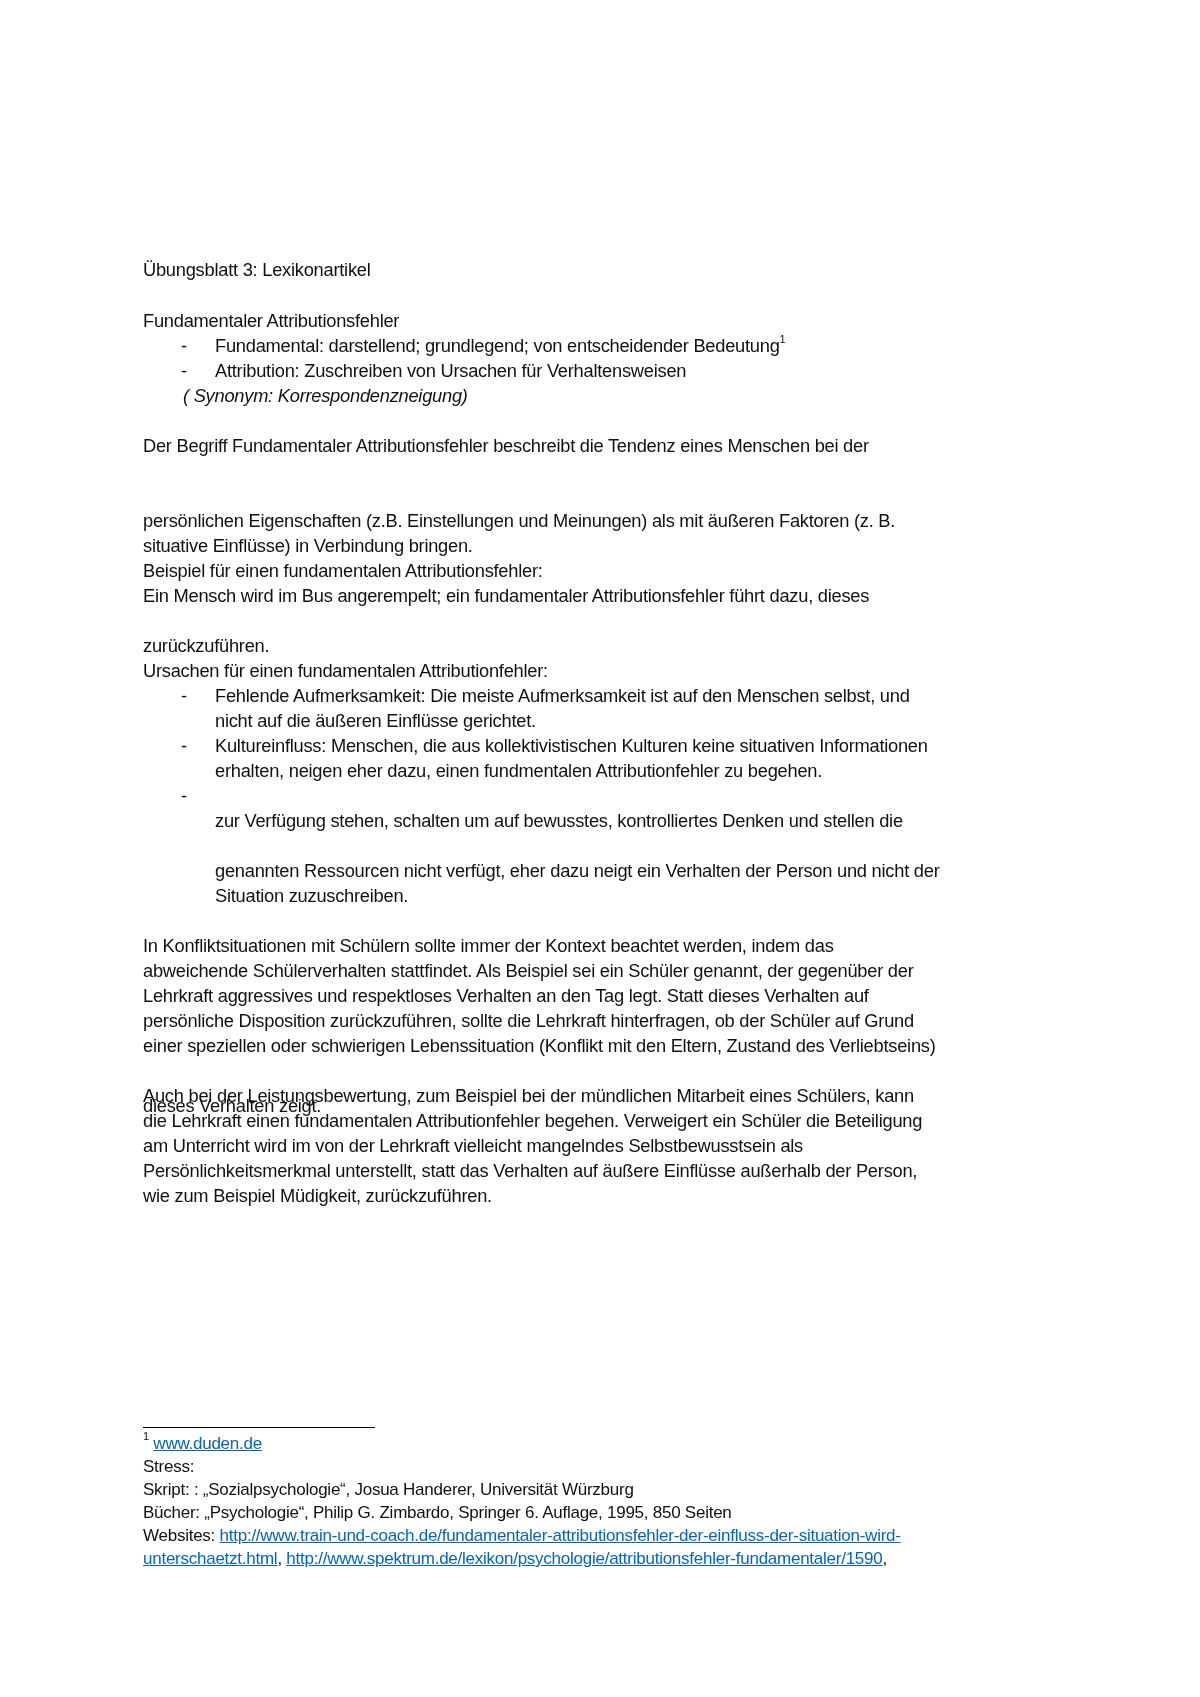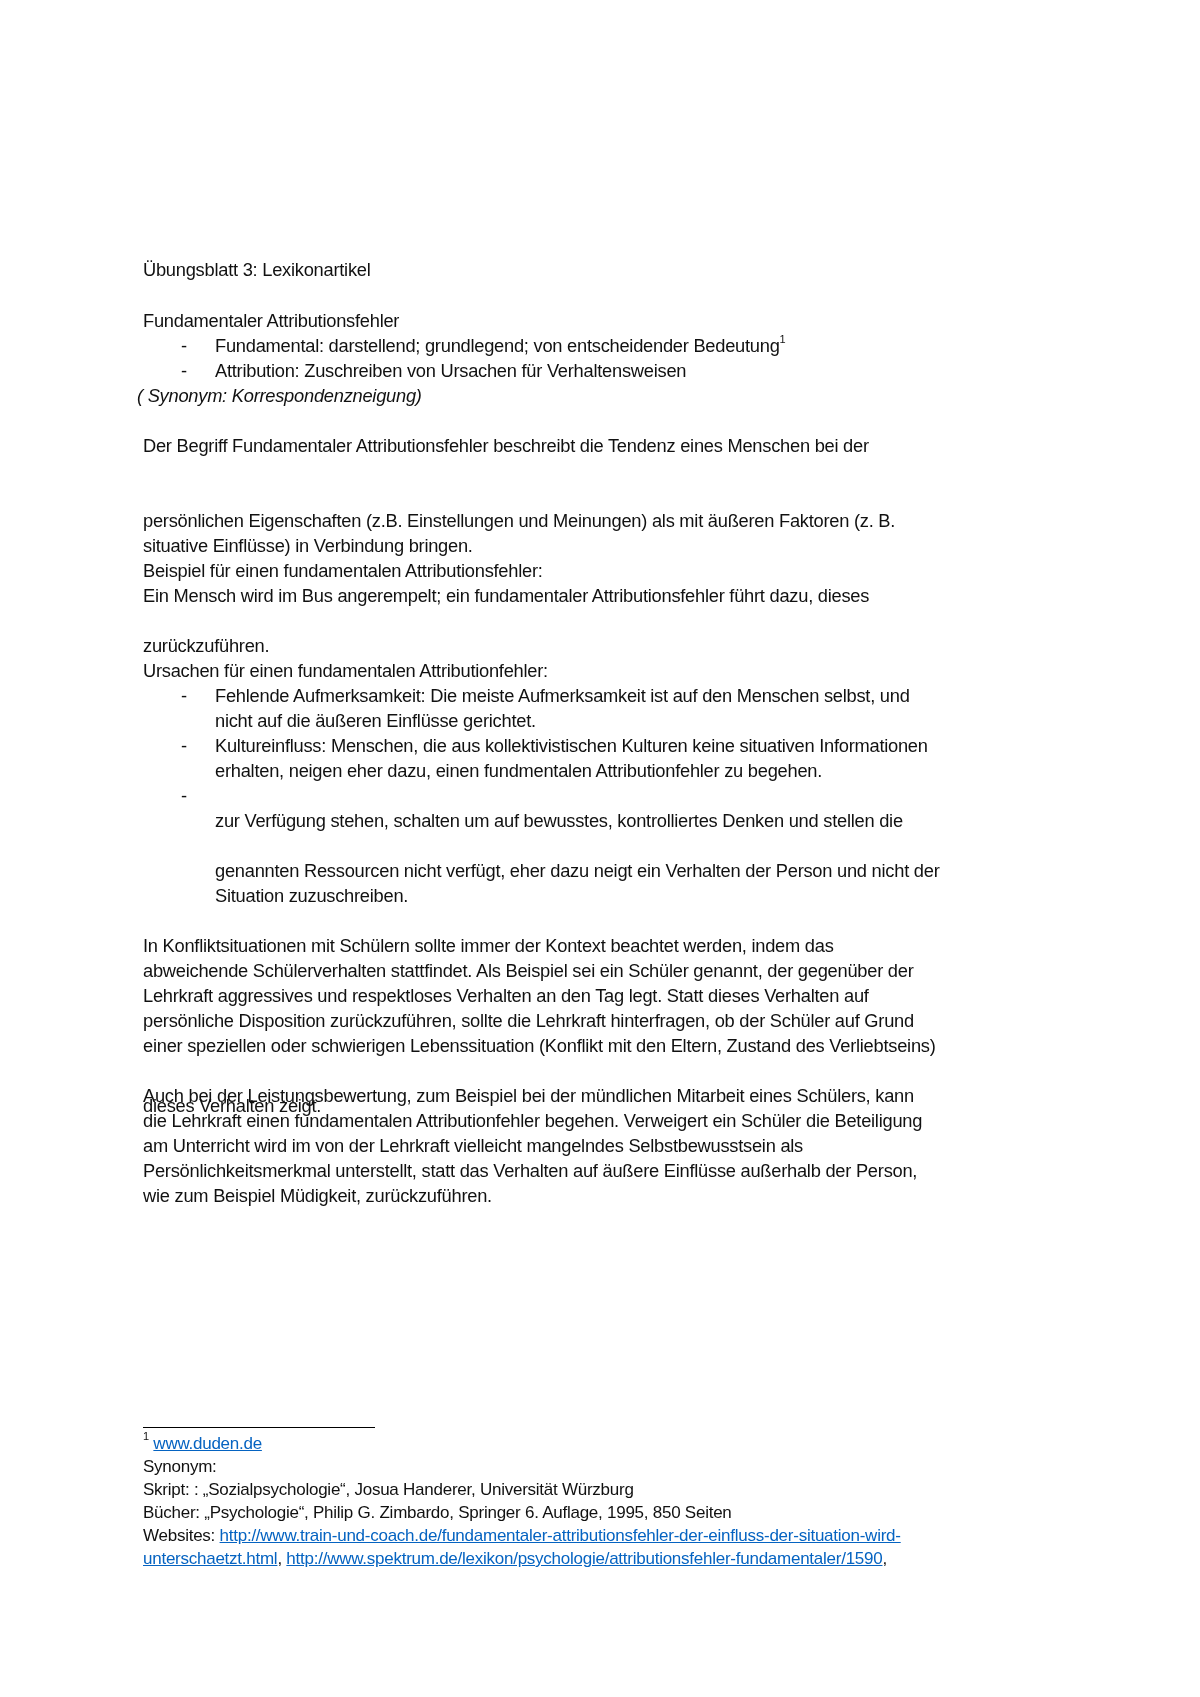--- a/index.html
+++ b/index.html
@@ -5,21 +5,21 @@
     html, body { margin: 0; padding: 0; background: #ffffff; }
     body { width: 1200px; height: 1697px; position: relative; overflow: hidden; }
     .page {
       position: absolute; left: 0; top: 0; width: 1200px; height: 1494px;
       font-family: "Liberation Sans", sans-serif; color: #111111;
       font-size: 18.3px; letter-spacing: -0.25px;
     }
     .line { position: absolute; left: 143px; white-space: nowrap; line-height: 27px; }
     .indent { left: 215px; }
     .dash { position: absolute; left: 181px; white-space: nowrap; line-height: 27px; }
-    .italic { font-style: italic; }
+    .italic { font-style: italic; margin-left: 46px; }
     sup { font-size: 11px; vertical-align: 9px; line-height: 0; }
     .fn-rule { position: absolute; left: 143px; top: 1427px; width: 232px; height: 1px; background: #000; }
     a.link { color: #0563c1; text-decoration: underline; text-align: center; }
     .small { font-size: 17px; }
   </style>
 </head>
 <body>
 
 <div class="page">
 
@@ -66,19 +66,19 @@
   <div class="line" style="top:1092px">dieses Verhalten zeigt.</div>
   <div class="line" style="top:1082px">Auch bei der Leistungsbewertung, zum Beispiel bei der mündlichen Mitarbeit eines Schülers, kann</div>
   <div class="line" style="top:1107px">die Lehrkraft einen fundamentalen Attributionfehler begehen. Verweigert ein Schüler die Beteiligung</div>
   <div class="line" style="top:1132px">am Unterricht wird im von der Lehrkraft vielleicht mangelndes Selbstbewusstsein als</div>
   <div class="line" style="top:1157px">Persönlichkeitsmerkmal unterstellt, statt das Verhalten auf äußere Einflüsse außerhalb der Person,</div>
   <div class="line" style="top:1182px">wie zum Beispiel Müdigkeit, zurückzuführen.</div>
 
   <div class="fn-rule"></div>
 
   <div class="line small" style="top:1430px"><sup>1</sup> <a class="link">www.duden.de</a></div>
-  <div class="line small" style="top:1453px">Synonym:</div>
+  <div class="line small" style="top:1453px">Stress:</div>
   <div class="line small" style="top:1476px">Skript: : „Sozialpsychologie“, Josua Handerer, Universität Würzburg</div>
   <div class="line small" style="top:1499px">Bücher: „Psychologie“, Philip G. Zimbardo, Springer 6. Auflage, 1995, 850 Seiten</div>
   <div class="line small" style="top:1522px"><span>Websites: </span><a class="link">http://www.train-und-coach.de/fundamentaler-attributionsfehler-der-einfluss-der-situation-wird-</a></div>
   <div class="line small" style="top:1545px"><a class="link">unterschaetzt.html</a><span>, </span><a class="link">http://www.spektrum.de/lexikon/psychologie/attributionsfehler-fundamentaler/1590</a><span>,</span></div>
 
 </div>
 
 </body></html>

